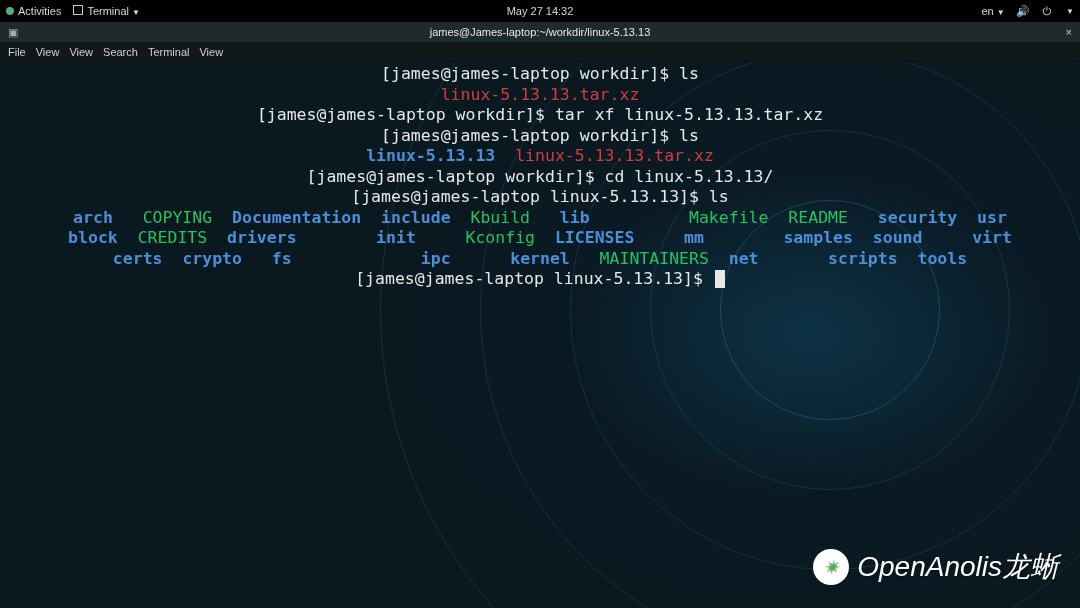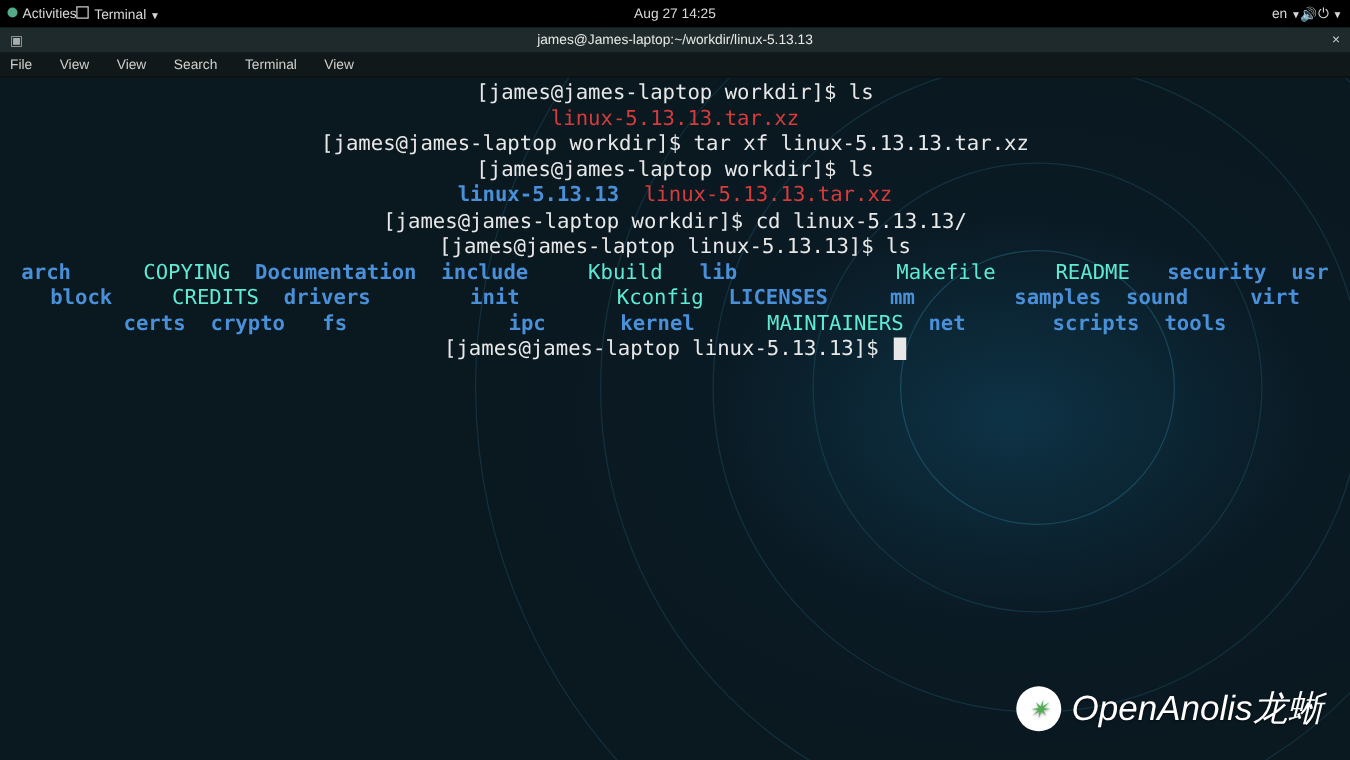--- a/index.html
+++ b/index.html
@@ -16,58 +16,58 @@
   .r4 { width:360px; height:360px; left:650px; top:130px; }
   .r5 { width:220px; height:220px; left:720px; top:200px; border-color:rgba(60,160,200,0.28); }
 
   
   .topbar {
     height:22px; background:#000; color:#d8d8d8;
     display:flex; align-items:center; font-size:11px;
     padding:0 6px; justify-content:space-between;
     position:relative; z-index:10;
   }
-  .topbar .left, .topbar .right { display:flex; align-items:center; }
+  .topbar .left, .topbar .right { display:flex; align-items:center; gap:12px; }
   .topbar .center { position:absolute; left:50%; transform:translateX(-50%); }
   .topbar .dot { width:8px; height:8px; border-radius:50%; background:#5a8; display:inline-block; margin-right:4px; }
   .topbar .sq { width:10px; height:10px; border:1px solid #ccc; display:inline-block; margin-right:4px; }
   .topbar .tri { font-size:8px; margin-left:3px; }
   .topbar .icn { display:inline-block; }
 
   
   .ttitle {
     height:20px; background:#1f2a2d; color:#d0d0cc;
     display:flex; align-items:center; font-size:11px;
     position:relative; z-index:10;
   }
   .ttitle .docicon { margin:0 8px; opacity:.8; }
   .ttitle .wtitle { position:absolute; left:50%; transform:translateX(-50%); font-weight:normal; color:#e8e8e4; }
   .ttitle .closebtn { margin-left:auto; margin-right:8px; cursor:pointer; }
 
   
   .menubar {
     height:20px; background:#11181a; color:#d0d0cc;
     display:flex; align-items:center; font-size:11px;
-    gap:22px; padding:0 8px; z-index:10; position:relative;
+    gap:10px; padding:0 8px; z-index:10; position:relative;
     border-bottom:1px solid #081012;
   }
   .menubar span { cursor:pointer; }
 
   
   .term {
     position:relative; z-index:5;
     font-family: "DejaVu Sans Mono","Liberation Mono",monospace;
     font-size:16.5px; line-height:20.5px;
     color:#e8e8e8; padding:2px 6px;
     white-space:pre;
     text-align:center;
   }
   .dir-red { color:#d63c3c; font-weight:normal; }
   .dir-blue { color:#4a90d9; font-weight:bold; }
-  .fg { color:#5eead4;margin-left:28px; }
+  .fg { color:#22c55e; }
   .cursor { display:inline-block; width:10px; height:18px; background:#e8e8e8; vertical-align:text-bottom; margin-left:2px; }
 
   
   .watermark {
     position:absolute; right:22px; bottom:22px;
     display:flex; align-items:center; gap:8px; z-index:20;
     color:#fff; font-size:28px; font-style:italic; font-weight:500;
     text-shadow:0 1px 2px rgba(0,0,0,.5);
   }
   .wm-badge {
@@ -83,21 +83,21 @@
 <div class="ring r2"></div>
 <div class="ring r3"></div>
 <div class="ring r4"></div>
 <div class="ring r5"></div>
 
 <div class="topbar">
   <div class="left">
     <span><span class="dot"></span><span>Activities</span></span>
     <span><span class="sq"></span><span>Terminal</span><span class="tri">▼</span></span>
   </div>
-  <div class="center">Aug 27  14:25</div>
+  <div class="center">May 27  14:32</div>
   <div class="right">
     <span><span>en</span><span class="tri">▼</span></span>
     <span class="icn">🔊</span>
     <span class="icn">⏻</span>
     <span class="tri">▼</span>
   </div>
 </div>
 
 <div class="ttitle">
   <span class="docicon">▣</span>

